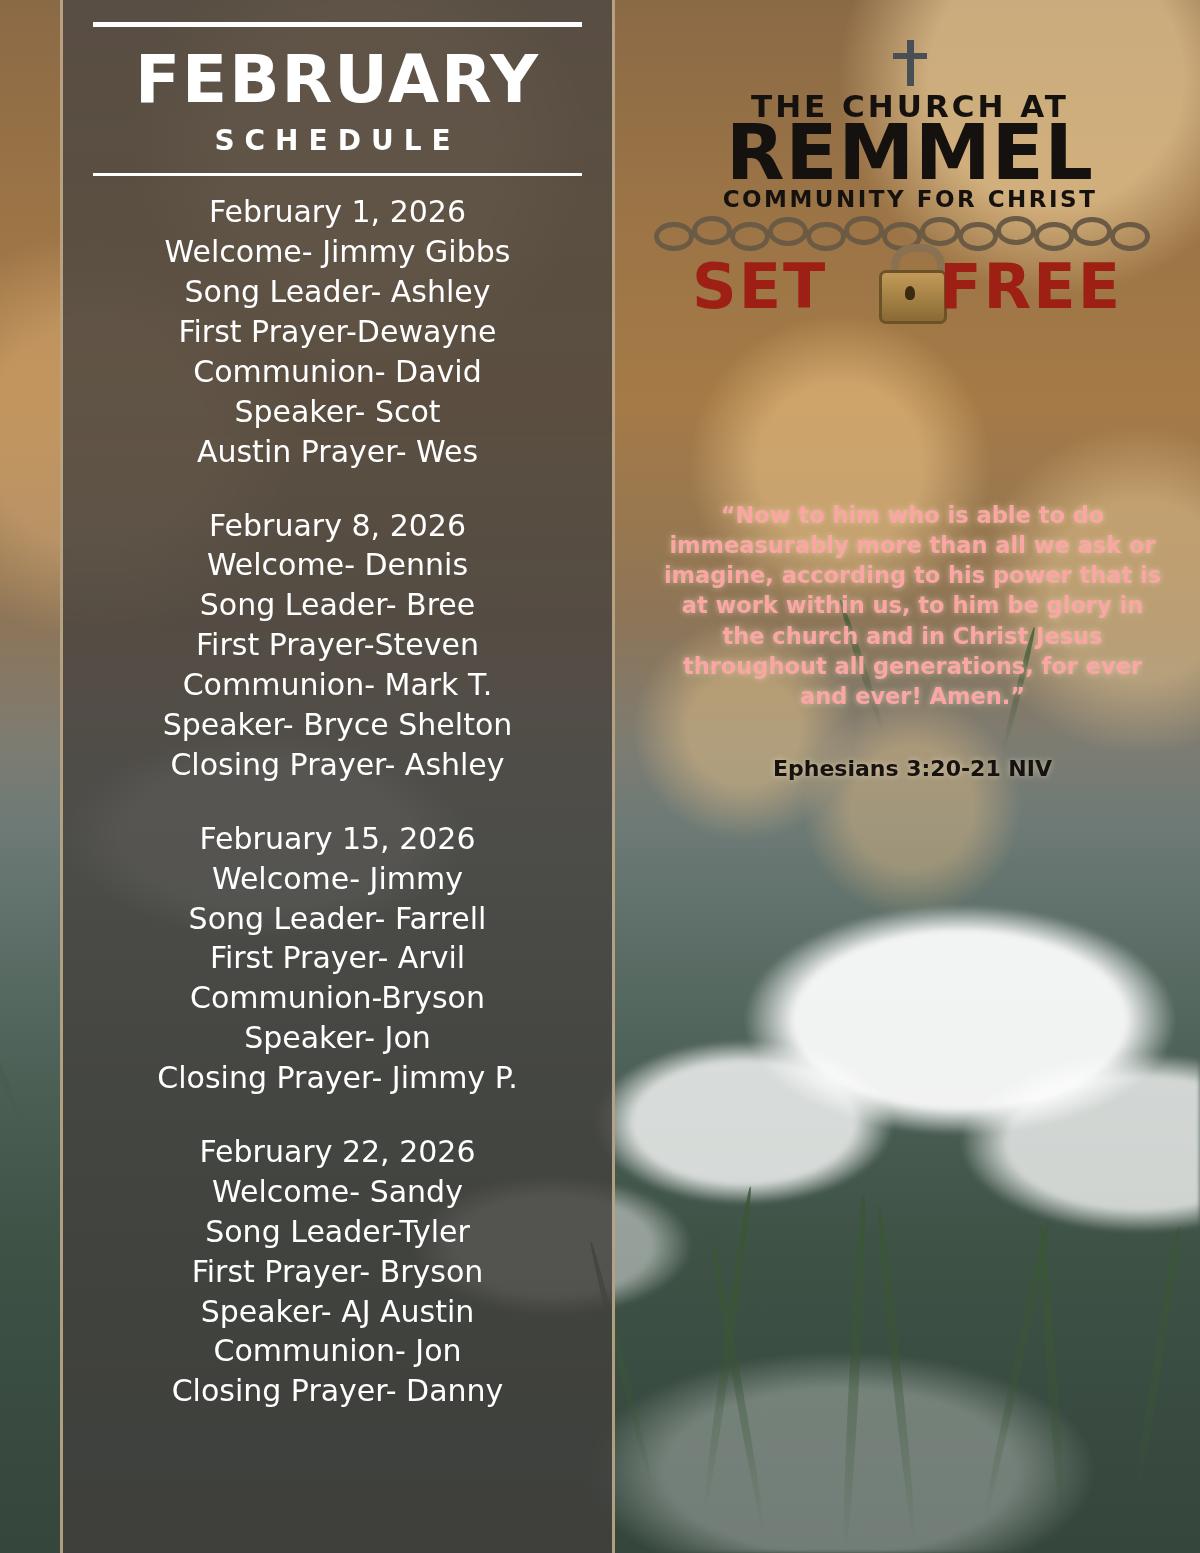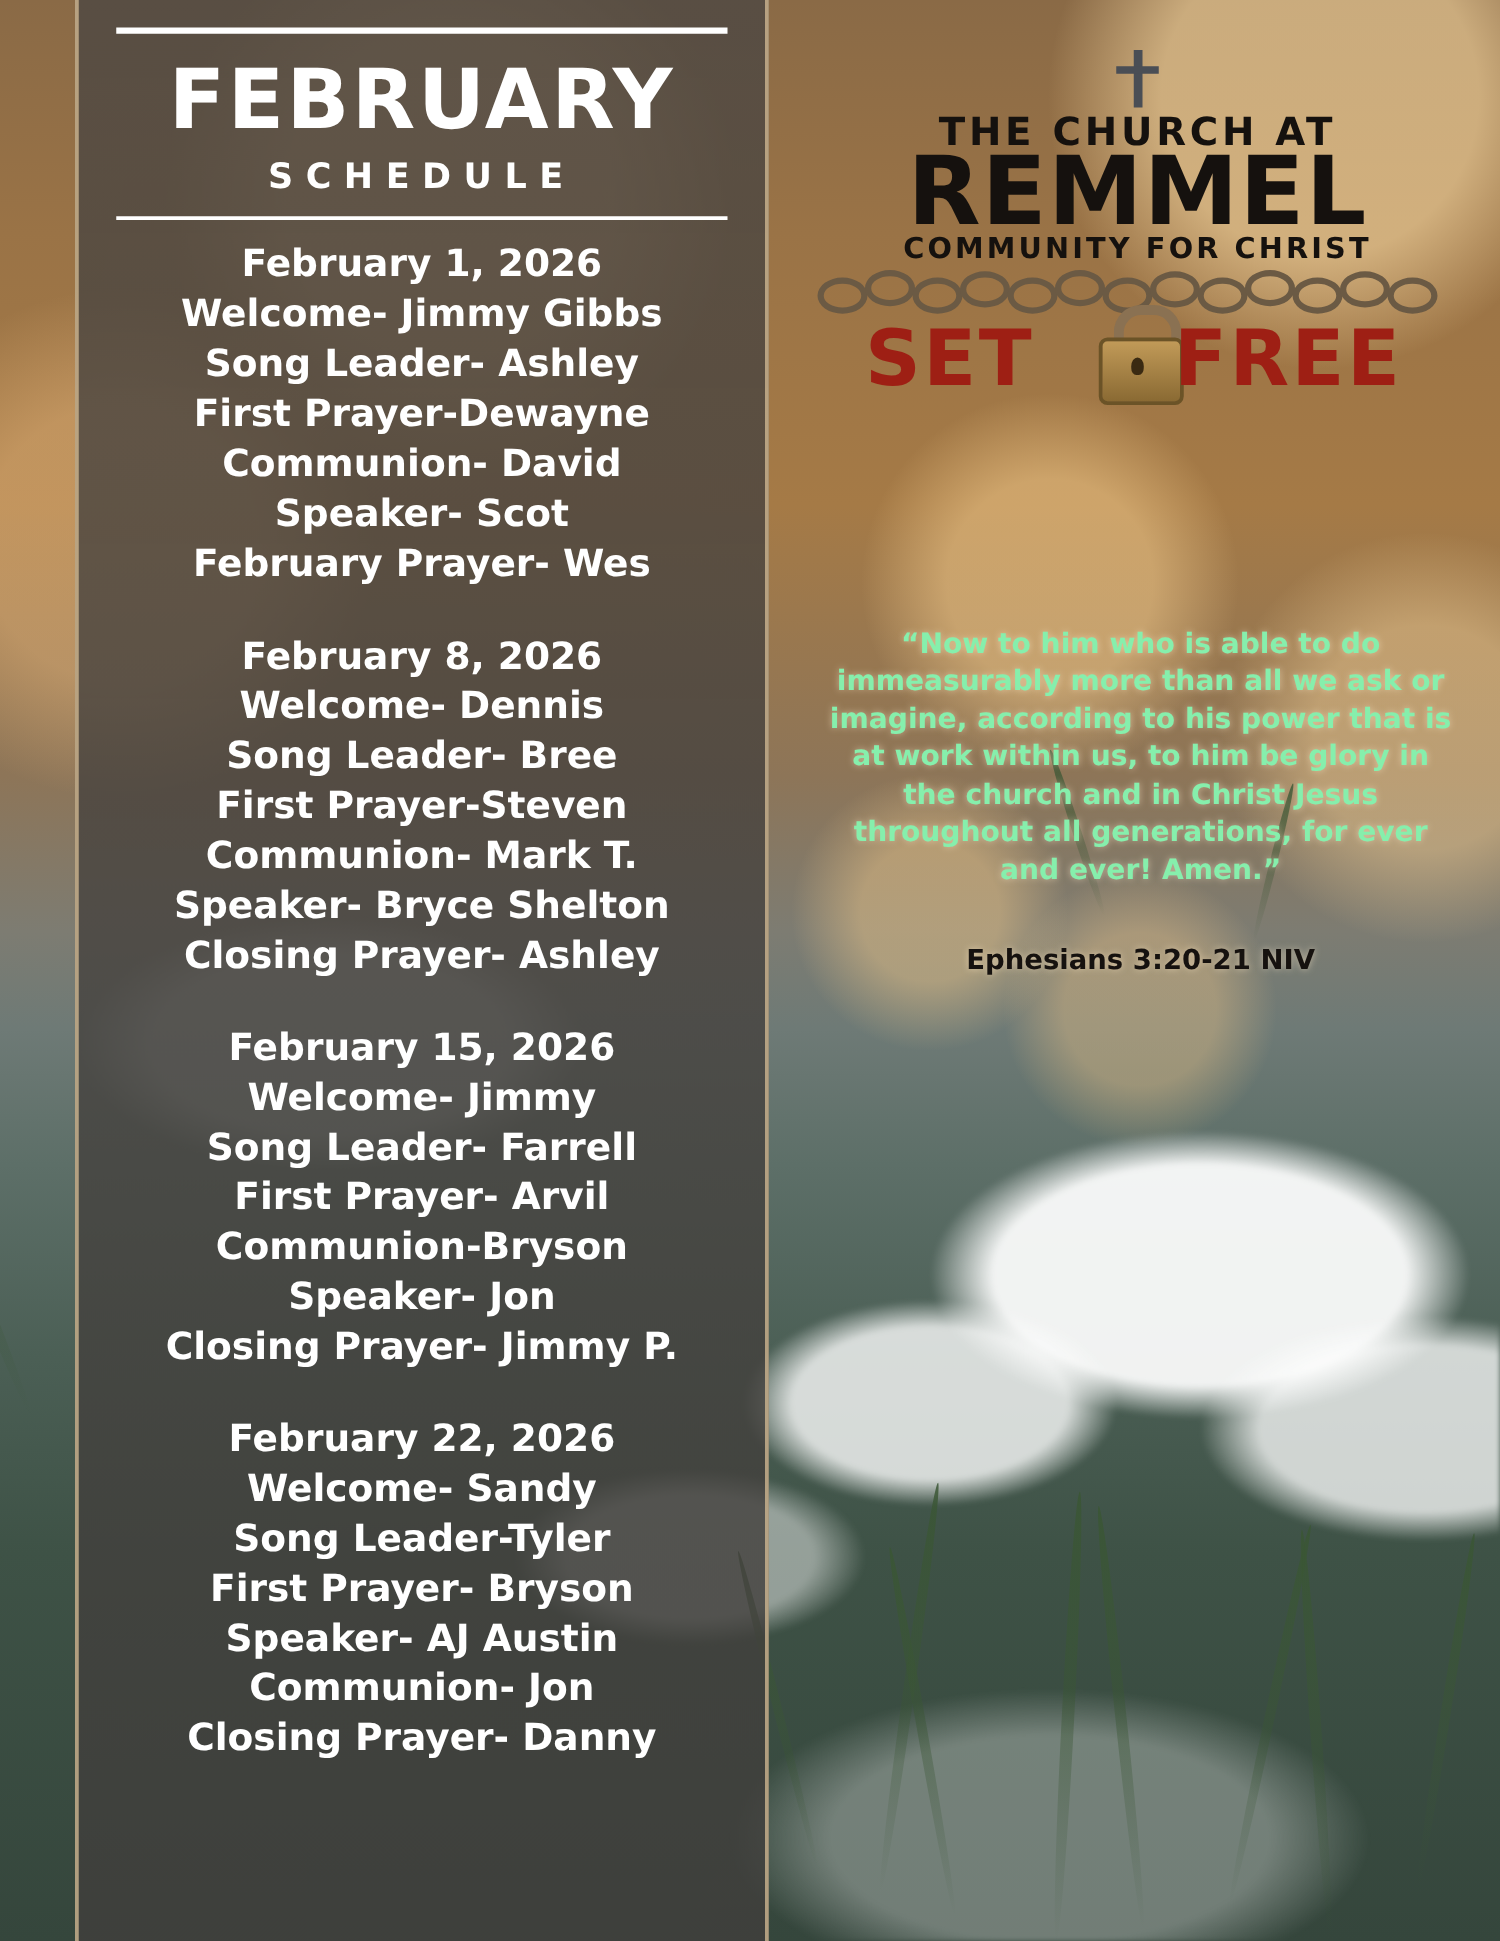--- a/index.html
+++ b/index.html
@@ -102,21 +102,21 @@
     margin-top: 10px;
     text-transform: uppercase;
     font-family: "DejaVu Sans", sans-serif;
   }
 
   .weeks { margin-top: 16px; }
   .week { margin-bottom: 34px; }
   .week-date,
   .week-line {
     font-size: 30px;
-    font-weight: bold;
+    font-weight: normal;
     line-height: 1.33;
     font-family: "DejaVu Sans", sans-serif;
     white-space: nowrap;
   }
 
   
   .right {
     position: absolute;
     left: 620px;
     top: 0;
@@ -228,21 +228,21 @@
     background: #3a2a12;
     border-radius: 50% 50% 40% 40%;
   }
 
   .verse {
     position: absolute;
     left: 40px;
     top: 500px;
     width: 505px;
     text-align: center;
-    color: #86efac;
+    color: #fca5a5;
     font-size: 22.5px;
     font-weight: bold;
     line-height: 1.34;
     font-family: "DejaVu Sans", sans-serif;
     text-shadow: 0 0 6px rgba(255,235,200,0.55);
   }
   .reference {
     position: absolute;
     left: 40px;
     top: 745px;
@@ -285,21 +285,21 @@
 
     <div class="weeks">
 
       <div class="week">
         <div class="week-date">February 1, 2026</div>
         <div class="week-line">Welcome- Jimmy Gibbs</div>
         <div class="week-line">Song Leader- Ashley</div>
         <div class="week-line">First Prayer-Dewayne</div>
         <div class="week-line">Communion- David</div>
         <div class="week-line">Speaker- Scot</div>
-        <div class="week-line">February Prayer- Wes</div>
+        <div class="week-line">Austin Prayer- Wes</div>
       </div>
 
       <div class="week">
         <div class="week-date">February 8, 2026</div>
         <div class="week-line">Welcome- Dennis</div>
         <div class="week-line">Song Leader- Bree</div>
         <div class="week-line">First Prayer-Steven</div>
         <div class="week-line">Communion- Mark T.</div>
         <div class="week-line">Speaker- Bryce Shelton</div>
         <div class="week-line">Closing Prayer- Ashley</div>

